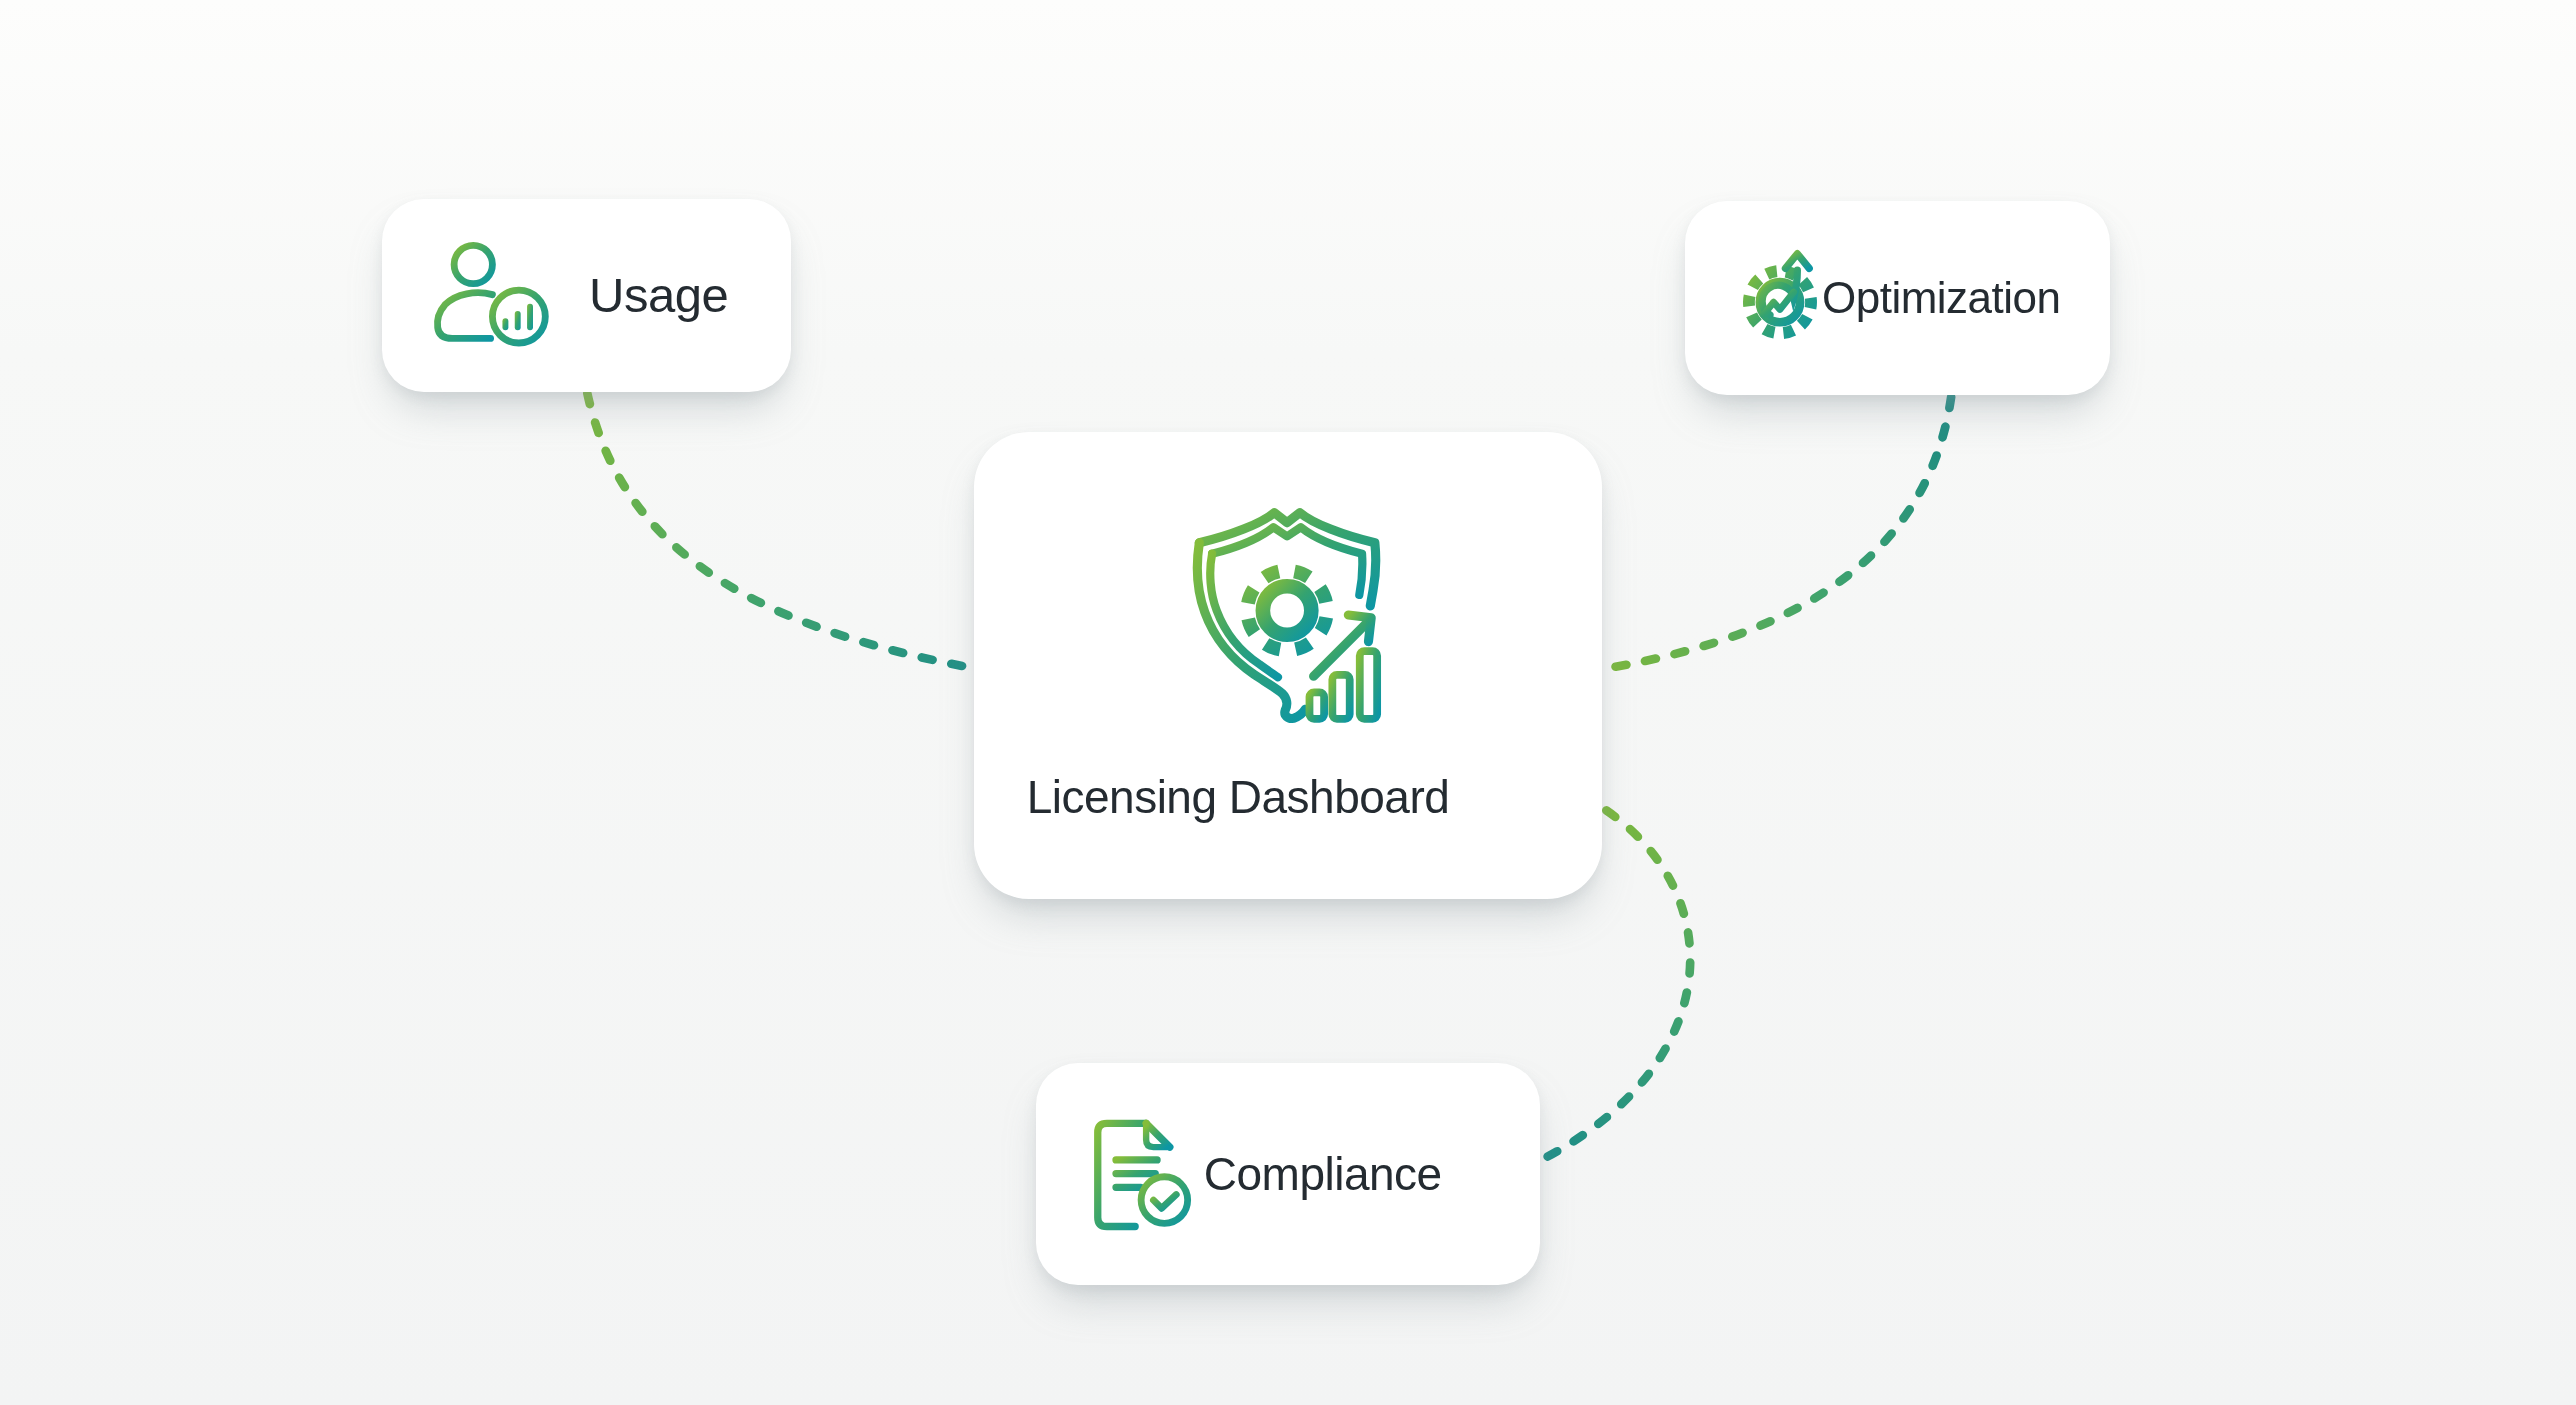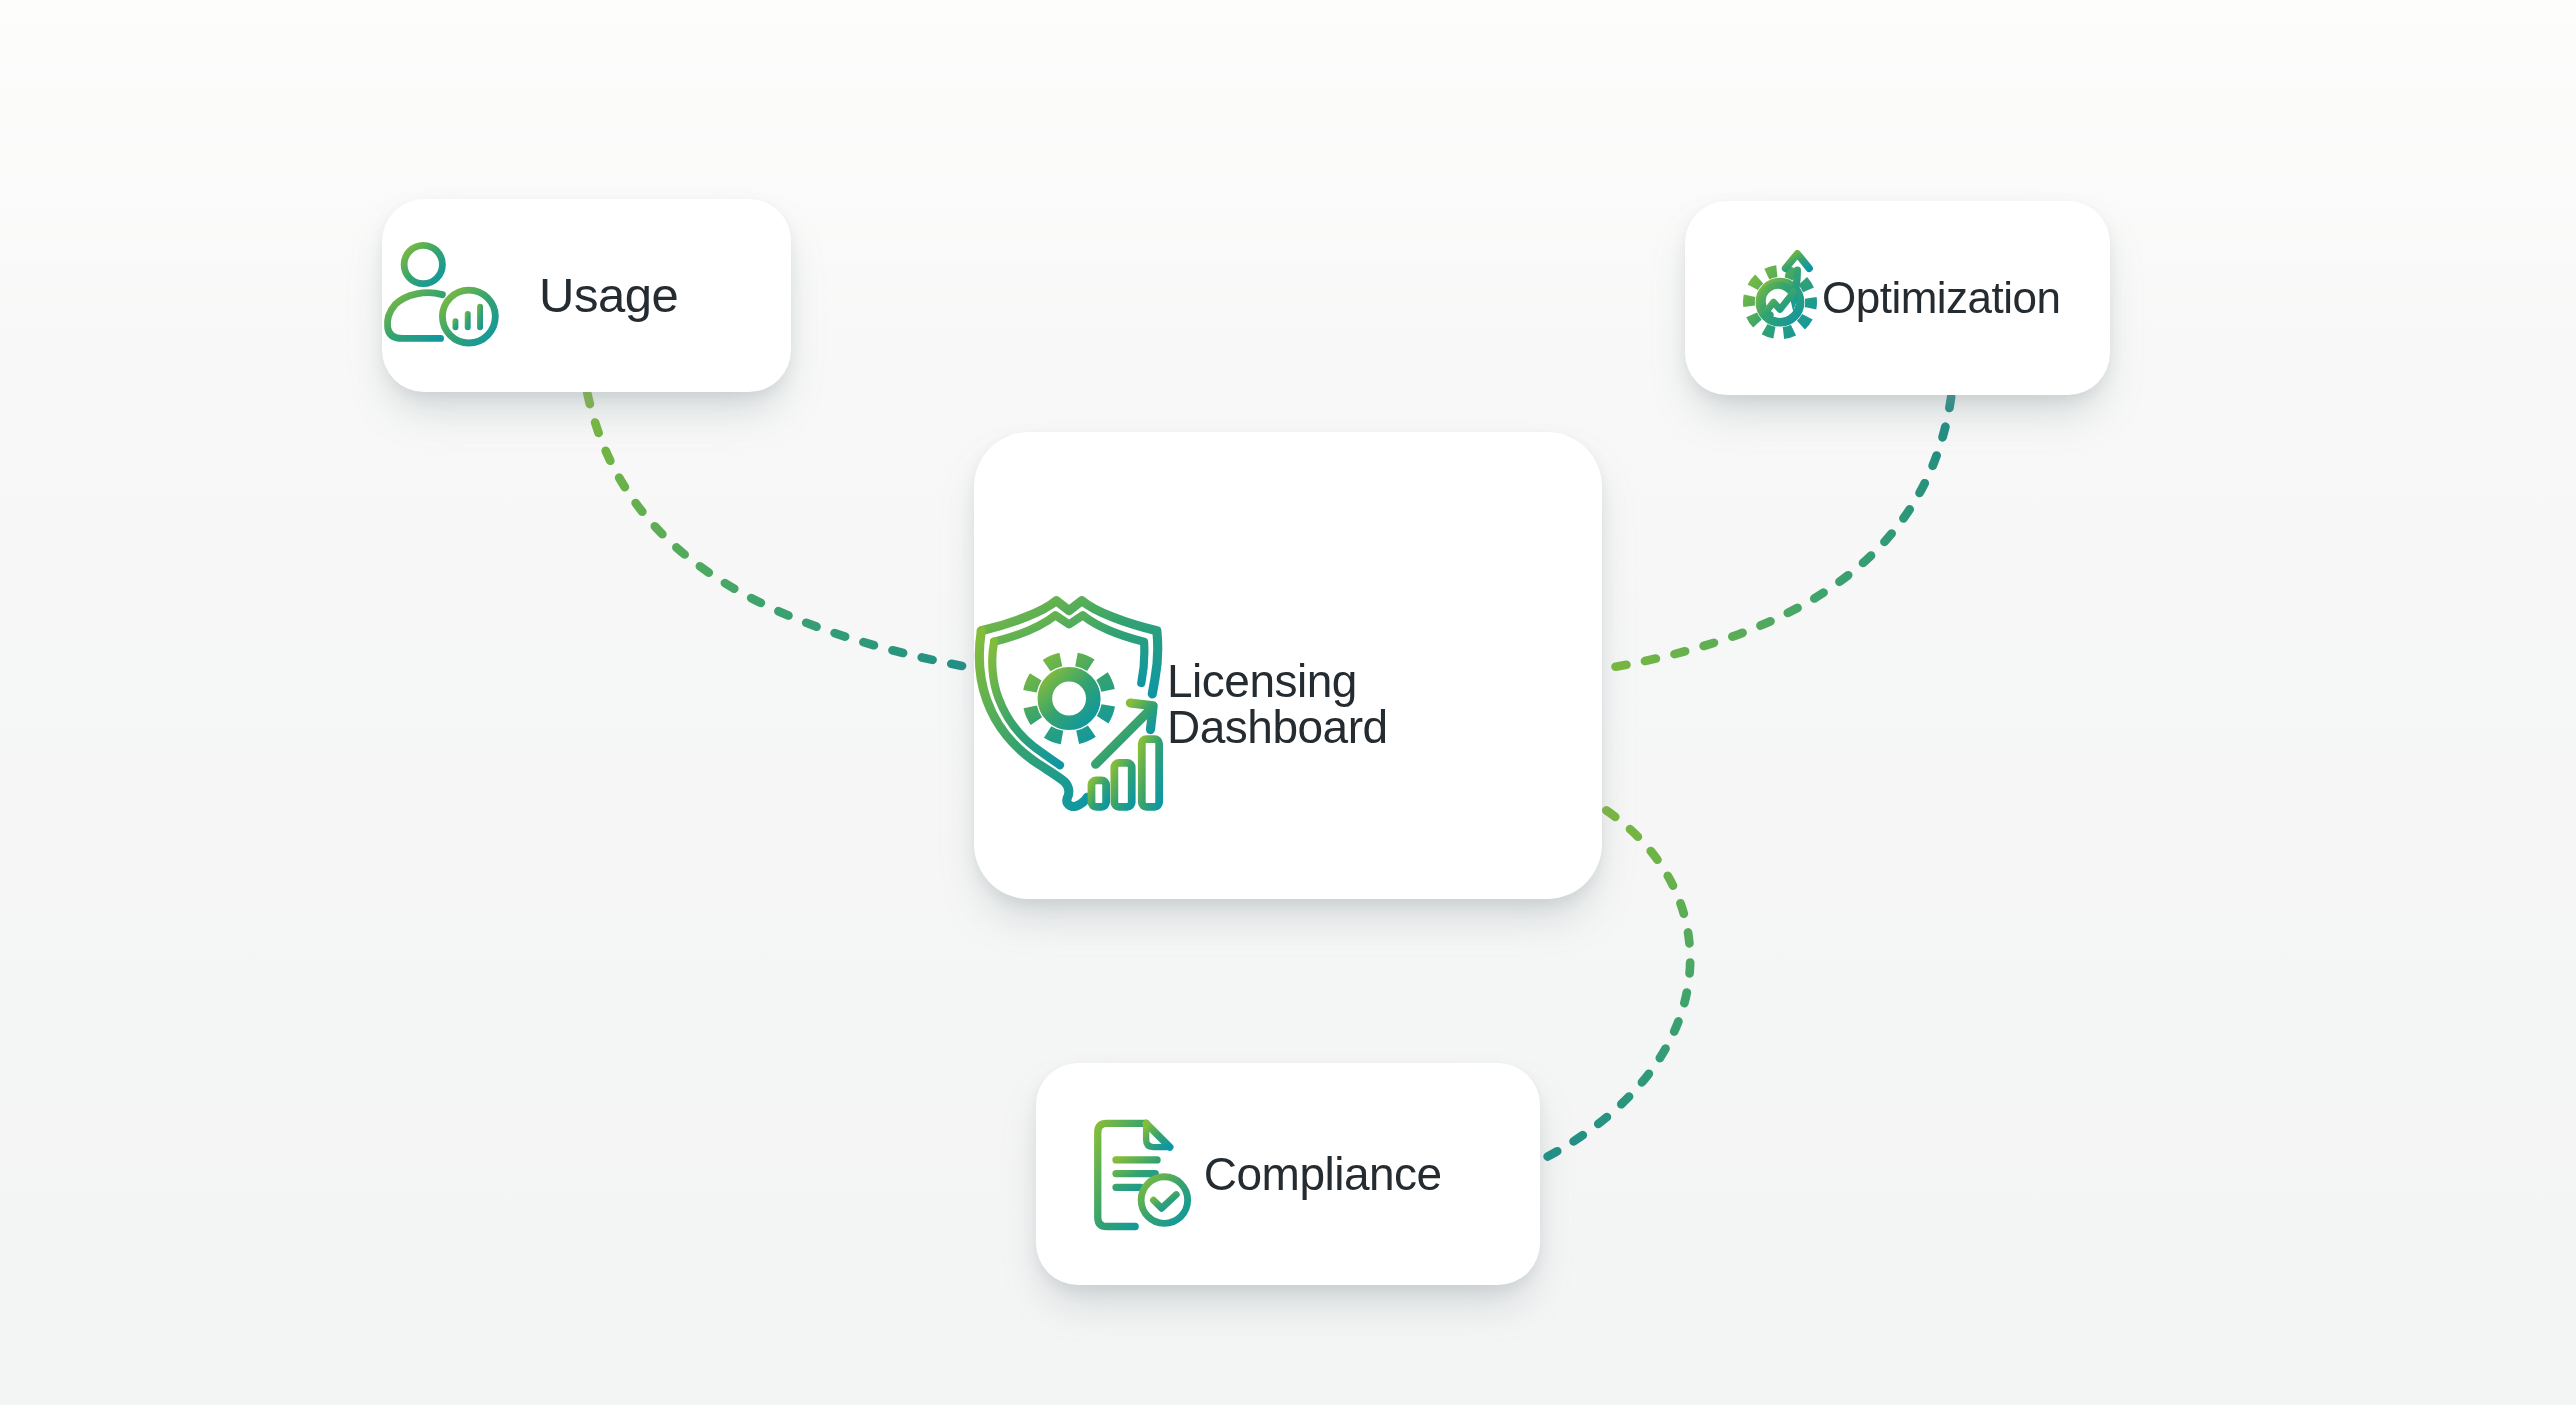--- a/index.html
+++ b/index.html
@@ -11,27 +11,27 @@
   .canvas{position:relative;width:2576px;height:1405px;}
   .connectors{position:absolute;left:0;top:0;z-index:1;}
   .card{
     position:absolute;z-index:2;
     background:#ffffff;
     border-radius:42px;
     box-shadow:0 24px 42px -11px rgba(139,152,158,0.38), 0 5.5px 12.8px rgba(139,152,158,0.14);
     display:flex;align-items:center;
     box-sizing:border-box;
   }
-  .card-usage{left:382px;top:199px;width:409px;height:193px;gap:38px;}
+  .card-usage{left:382px;top:199px;width:409px;height:193px;padding-left:50px;gap:38px;}
   .card-optimization{left:1685px;top:201px;width:425px;height:194px;padding-left:42px;}
   .card-compliance{left:1036px;top:1063px;width:504px;height:222px;padding-left:47px;gap:12.8px;}
   .card-center{
     left:974px;top:432px;width:628px;height:467px;
     border-radius:55px;
-    flex-direction:row;justify-content:flex-start;
+    flex-direction:column;justify-content:flex-start;
     padding-top:76px;gap:51px;
   }
   .node-label{
     color:#242b31;font-weight:500;letter-spacing:-0.5px;line-height:1;
   }
   .card-usage .node-label{font-size:49px;}
   .card-optimization .node-label{font-size:44px;}
   .card-compliance .node-label{font-size:46px;}
   .center-title{
     color:#242b31;font-weight:500;letter-spacing:-0.5px;line-height:1;

